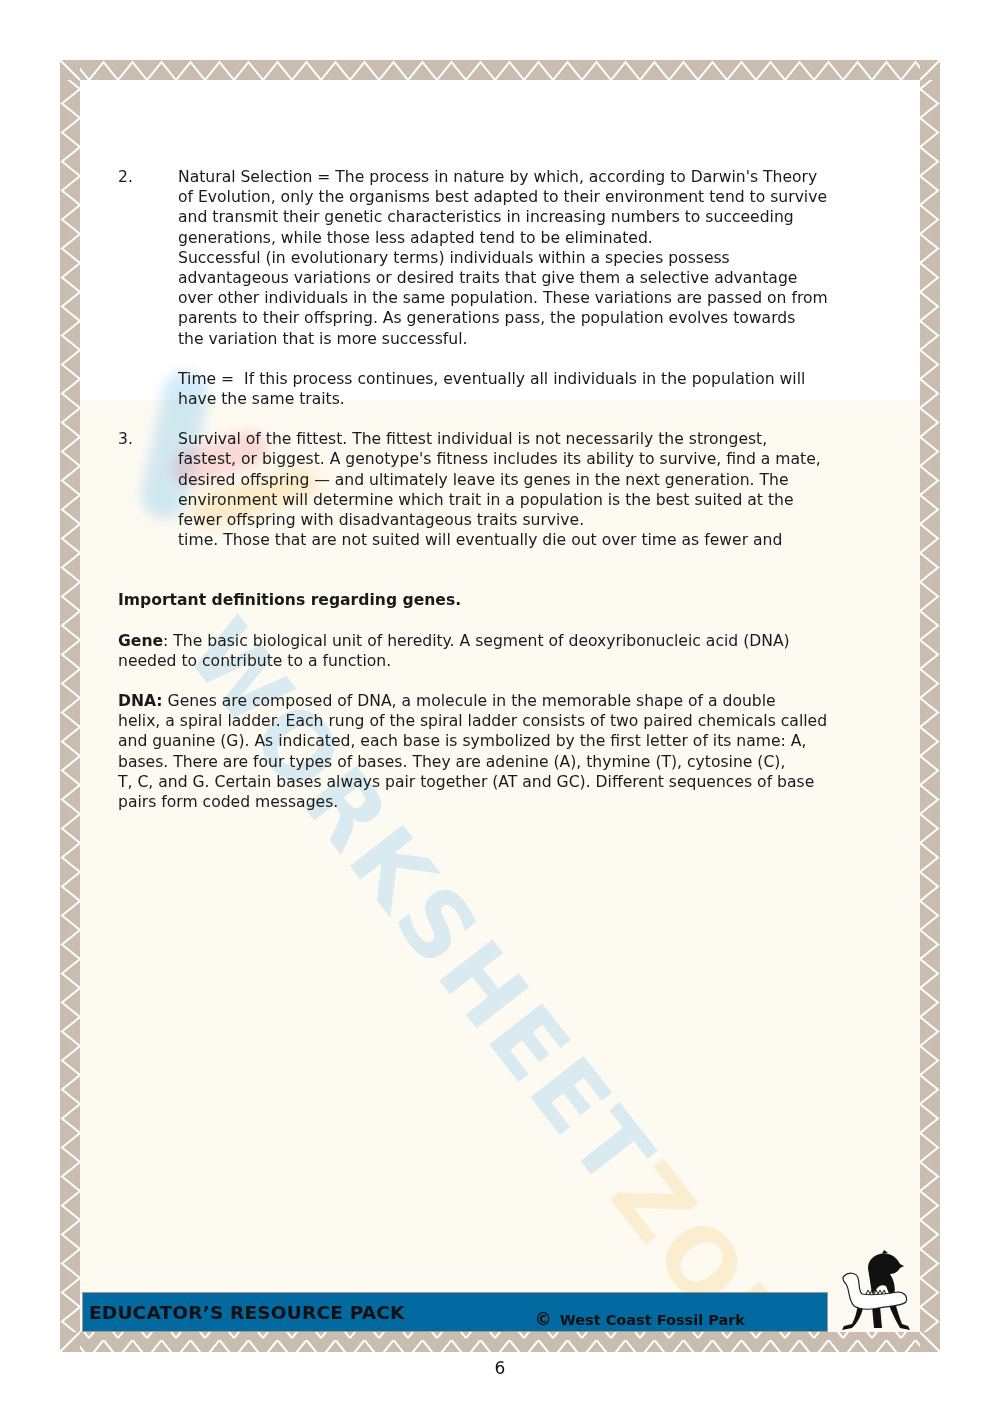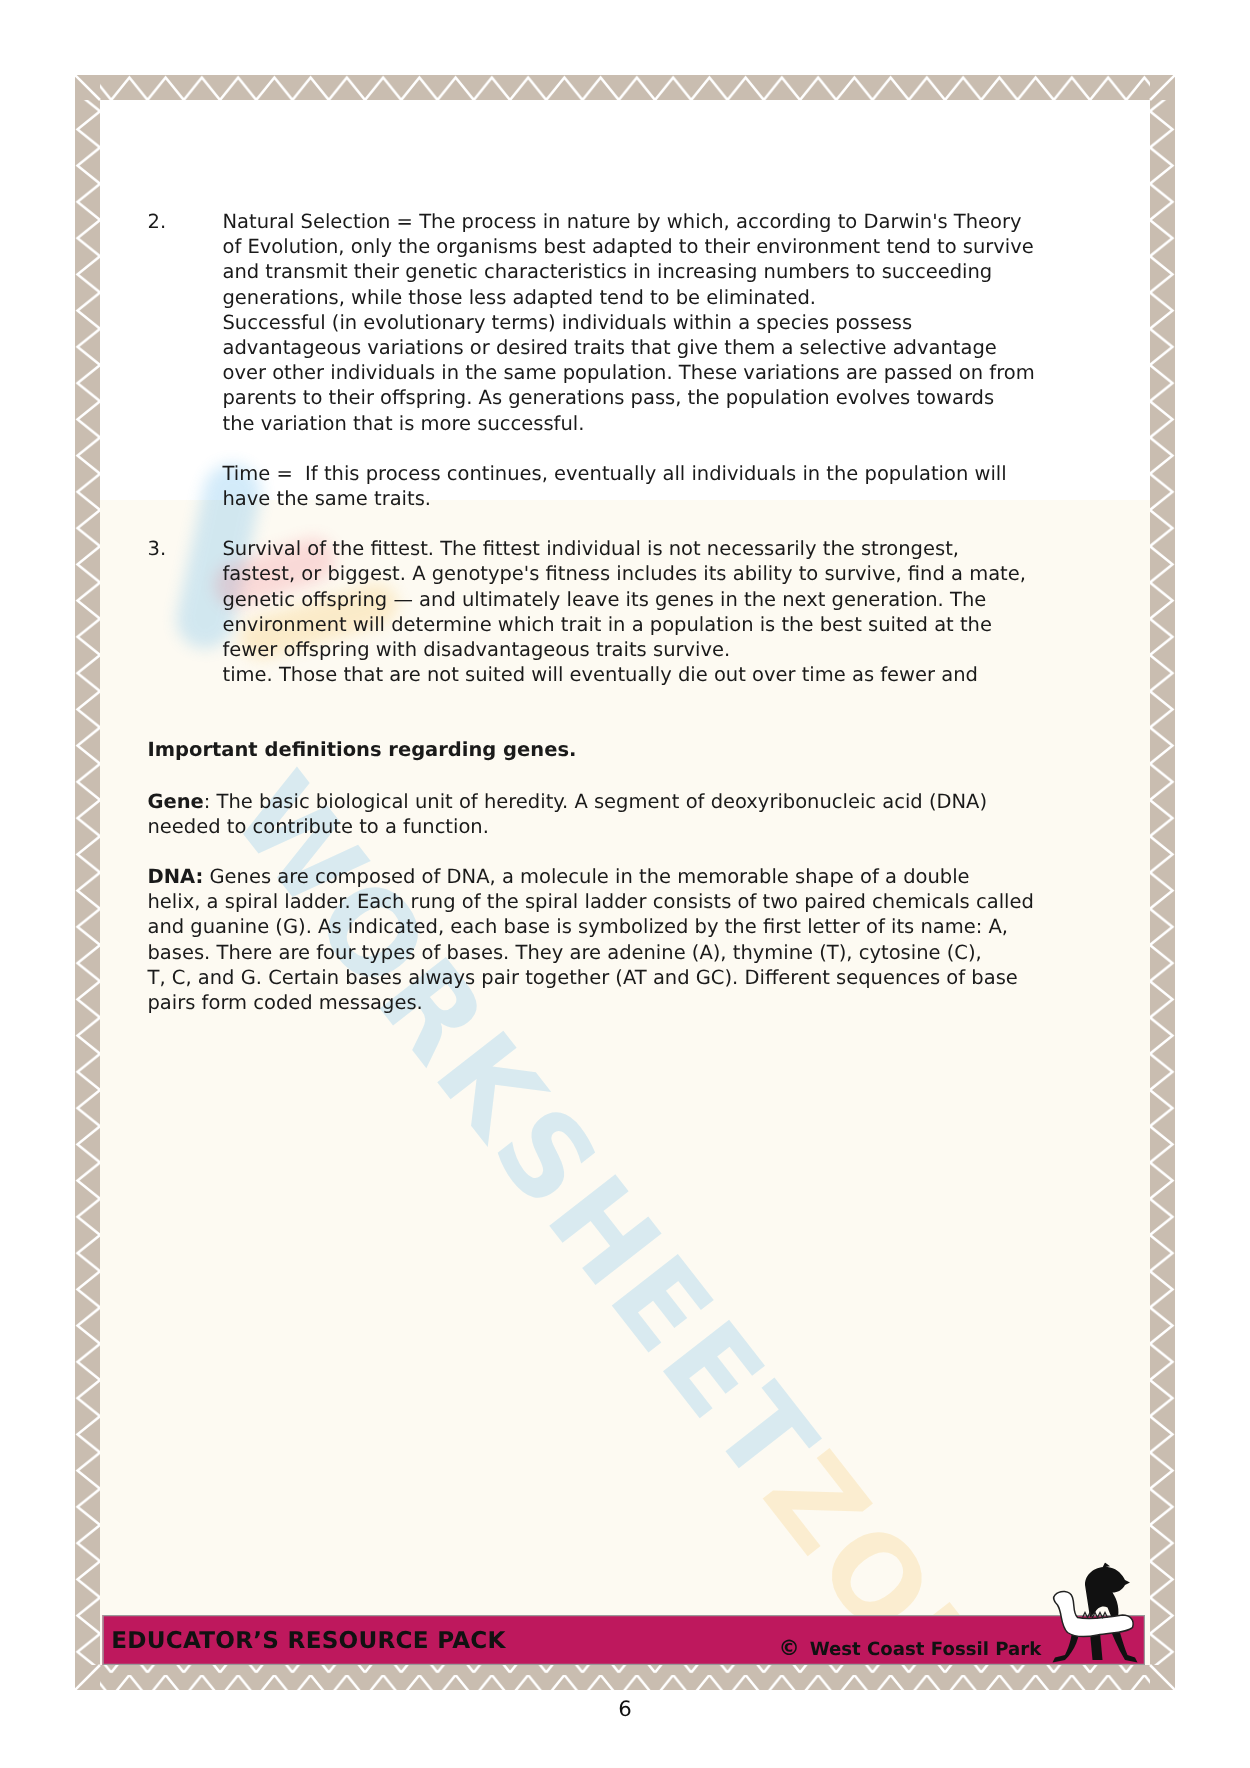--- a/index.html
+++ b/index.html
@@ -29,22 +29,22 @@
     .content { position: absolute; left: 118px; top: 147px; width: 770px; font-size: 15.6px; line-height: 20.2px; }
     .item { position: relative; padding-left: 60px; margin: 0; }
     .item-num { position: absolute; left: 0; top: 0; }
     .para { margin: 0; }
     .gap { height: 20px; }
     .heading { font-weight: bold; margin: 0; }
     .def { margin: 0; }
     .def b { font-weight: bold; }
 
     
-    .footer-bar { position: absolute; left: 82px; top: 1292px; width: 834px; height: 40px;
-                  background: #be185d; border: 1px solid #9a9a9a; box-sizing: border-box; }
+    .footer-bar { position: absolute; left: 82px; top: 1292px; width: 746px; height: 40px;
+                  background: #0369a1; border: 1px solid #9a9a9a; box-sizing: border-box; }
     .footer-left { position: absolute; left: 6px; top: 9px; font-weight: bold; font-size: 18.5px;
                    color: #111; letter-spacing: 0.2px; }
     .footer-right { position: absolute; right: 82px; top: 16px; font-weight: bold; font-size: 14.5px; color: #111; }
     .copyright-icon { display: inline-block; margin-right: 8px; font-size: 17px; }
     .logo { position: absolute; left: 838px; top: 1250px; width: 76px; height: 82px; }
 
     .page-number { position: absolute; left: 0; width: 1000px; top: 1358px; text-align: center;
                    font-size: 17px; color: #111; }
   </style>
 </head>
@@ -114,21 +114,21 @@
     </div>
   </div>
 
   <div class="gap"></div>
 
   <div class="item">
     <span class="item-num">3.</span>
     <div class="para">
       <div>Survival of the fittest. The fittest individual is not necessarily the strongest,</div>
       <div>fastest, or biggest. A genotype's fitness includes its ability to survive, find a mate,</div>
-      <div>genetic offspring — and ultimately leave its genes in the next generation. The</div>
+      <div>desired offspring — and ultimately leave its genes in the next generation. The</div>
       <div>environment will determine which trait in a population is the best suited at the</div>
       <div>fewer offspring with disadvantageous traits survive.</div>
       <div>time. Those that are not suited will eventually die out over time as fewer and</div>
     </div>
   </div>
 
   <div style="height:40px;"></div>
 
   <h2 class="heading" style="font-size:15.6px; line-height:20.2px;">Important definitions regarding genes.</h2>
 

